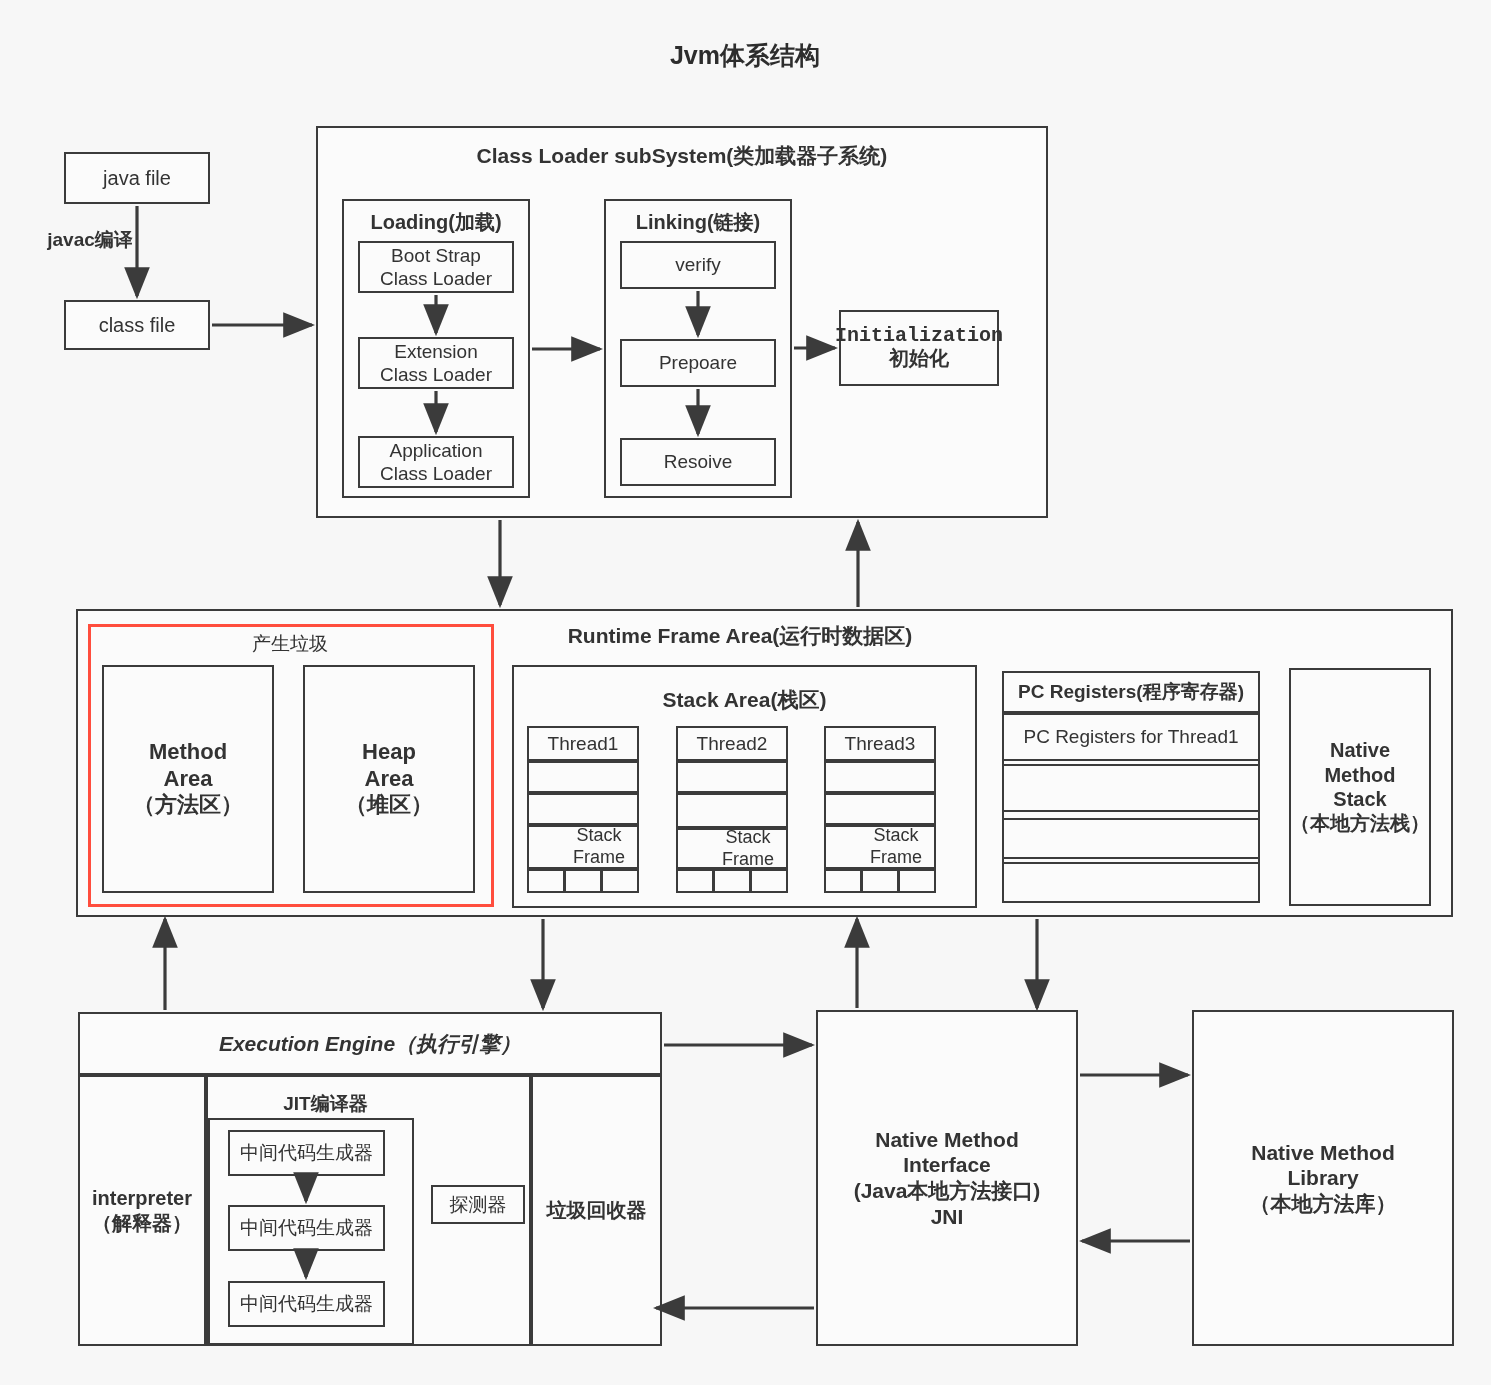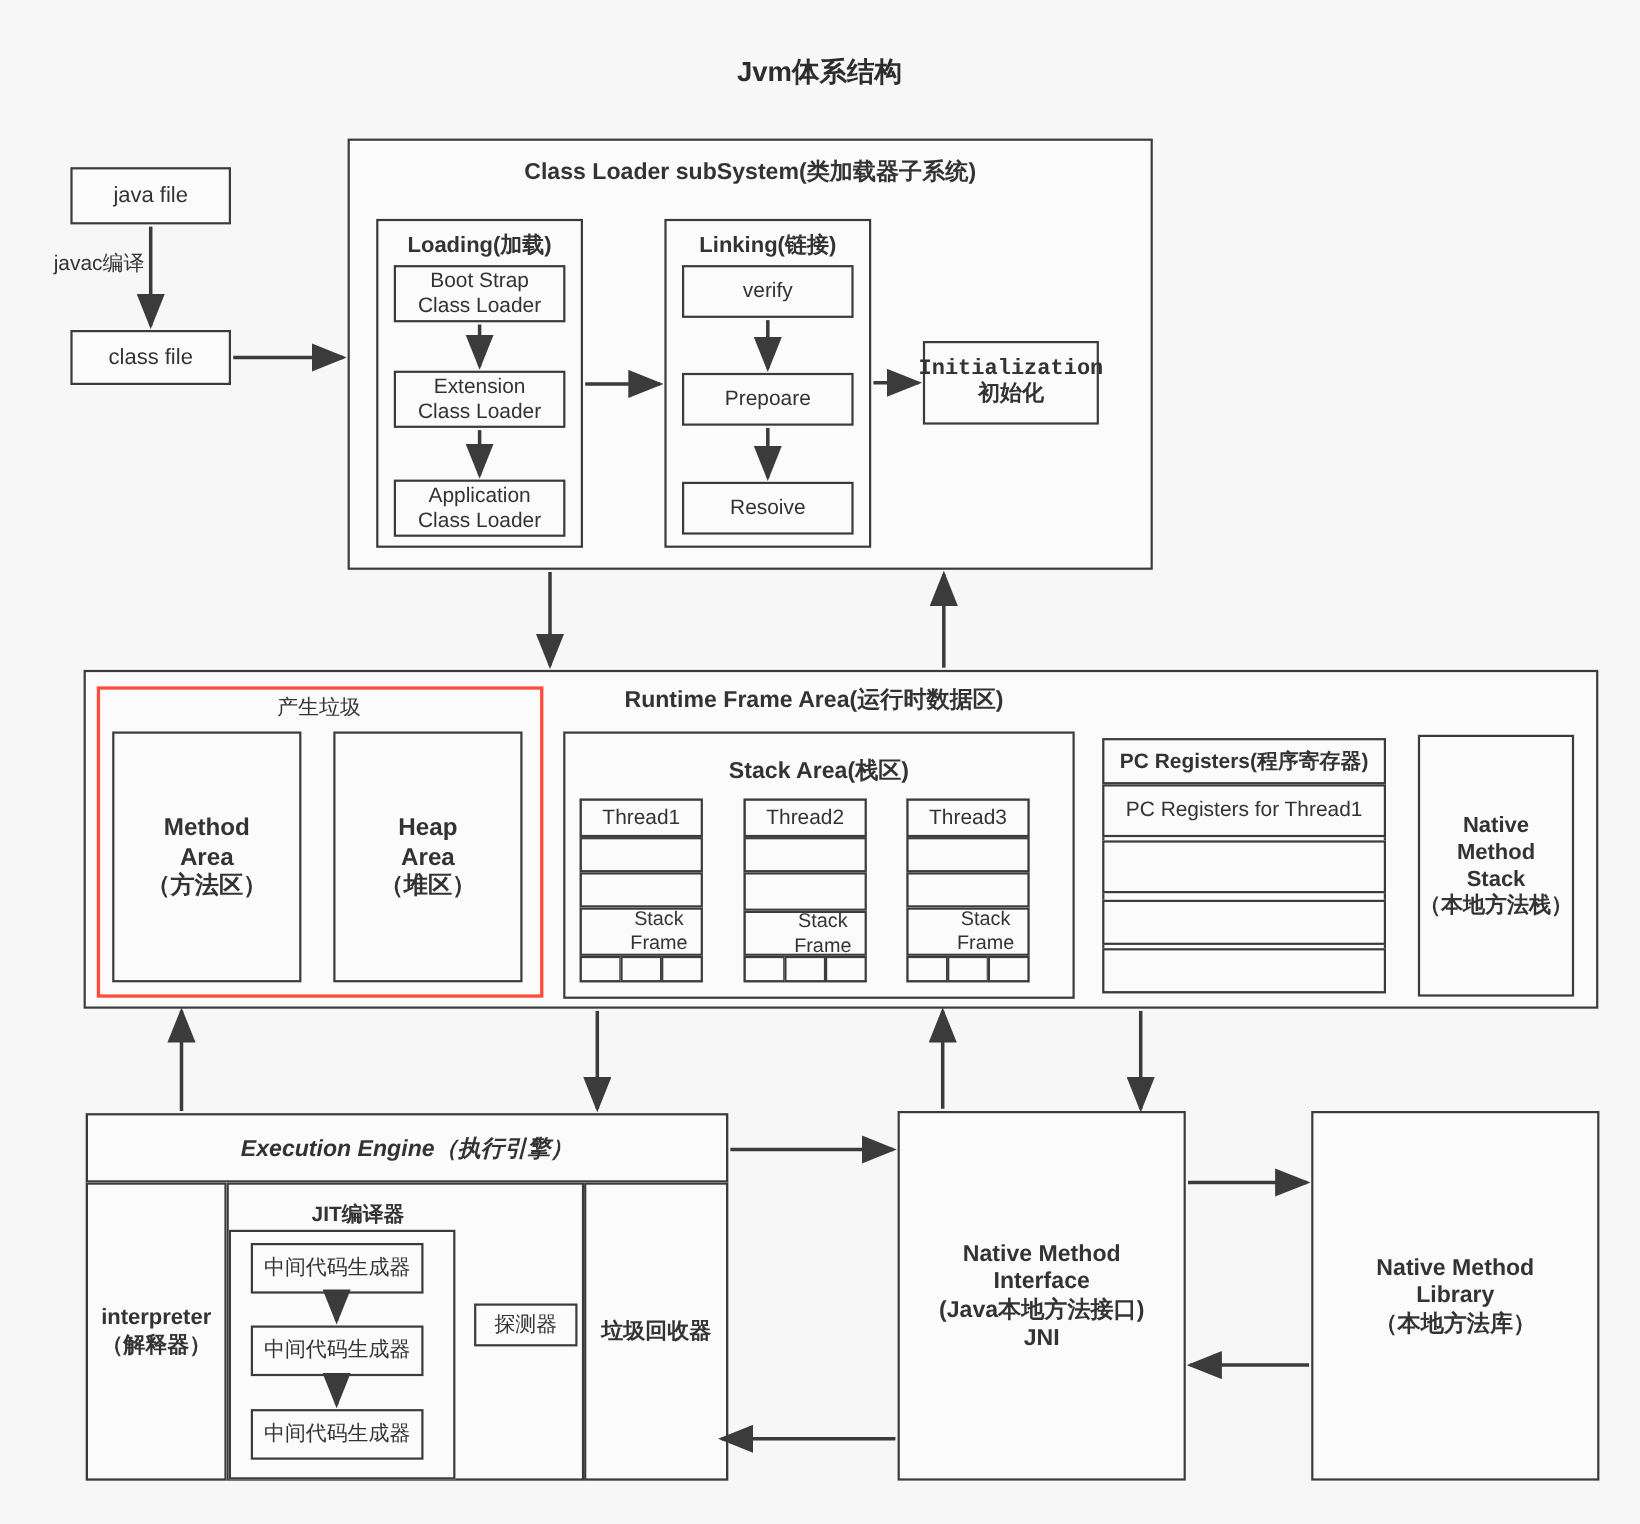--- a/index.html
+++ b/index.html
@@ -24,26 +24,26 @@
   .title{font-size:25px;font-weight:bold;color:#2d2d2d;}
   .redbox{border:3px solid #ff4d3d;background:transparent;}
   svg.ovl{position:absolute;left:0;top:0;width:1491px;height:1385px;pointer-events:none;}
   .hdr{position:absolute;box-sizing:border-box;display:flex;align-items:center;justify-content:center;text-align:center;font-weight:bold;}
 </style>
 </head>
 <body>
 
 <div id="stage">
 
-  <div class="lbl title" style="left:520px;top:46px;width:450px;height:40px;text-align:right;">Jvm体系结构</div>
+  <div class="lbl title" style="left:520px;top:35px;width:450px;height:40px;text-align:right;">Jvm体系结构</div>
 
   <div class="box" style="left:64px;top:152px;width:146px;height:52px;"></div>
   <div class="lbl t20" style="left:64px;top:152px;width:146px;height:52px;">java file</div>
 
-  <div class="lbl t19 plain" style="left:30px;top:226px;width:120px;height:28px;">javac编译</div>
+  <div class="lbl t19 plain" style="left:30px;top:226px;width:120px;height:28px;font-weight:bold;">javac编译</div>
 
   <div class="box" style="left:64px;top:300px;width:146px;height:50px;"></div>
   <div class="lbl t20" style="left:64px;top:300px;width:146px;height:50px;">class file</div>
 
   <div class="box" style="left:316px;top:126px;width:732px;height:392px;"></div>
   <div class="hdr t21" style="left:316px;top:140px;width:732px;height:32px;">Class Loader subSystem(类加载器子系统)</div>
 
   <div class="box" style="left:342px;top:199px;width:188px;height:299px;"></div>
   <div class="hdr t20" style="left:342px;top:209px;width:188px;height:27px;">Loading(加载)</div>
 

